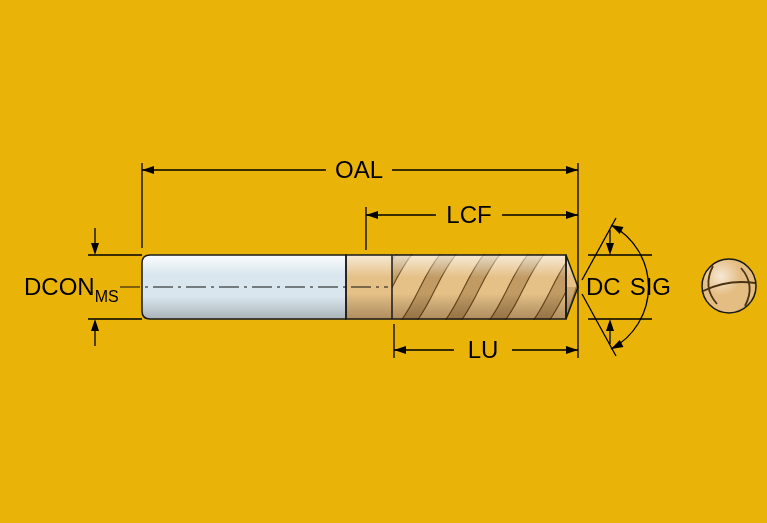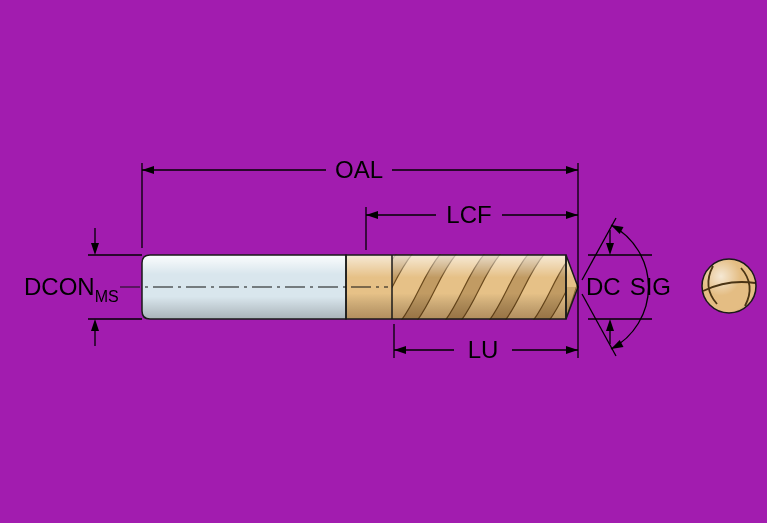--- a/index.html
+++ b/index.html
@@ -1,19 +1,19 @@
 <!DOCTYPE html>
 <html><head>
 <meta charset="utf-8">
 <style>
   html,body { margin:0; padding:0; background:#ffffff; }
   .canvas {
     position:relative;
     width:767px; height:523px;
-    background:#a21caf;
+    background:#eab308;
     overflow:hidden;
     font-family:"Liberation Sans", sans-serif;
   }
   svg { display:block; }
   svg text { font-family:"Liberation Sans", sans-serif; fill:#000; }
   .lbl { font-size:24px; }
   .sub { font-size:16px; }
   .dim { stroke:#000; stroke-width:1.3; fill:none; }
   .ah  { fill:#000; stroke:none; }
   .out { fill:none; stroke:#1a1a1a; stroke-width:1.5; }

